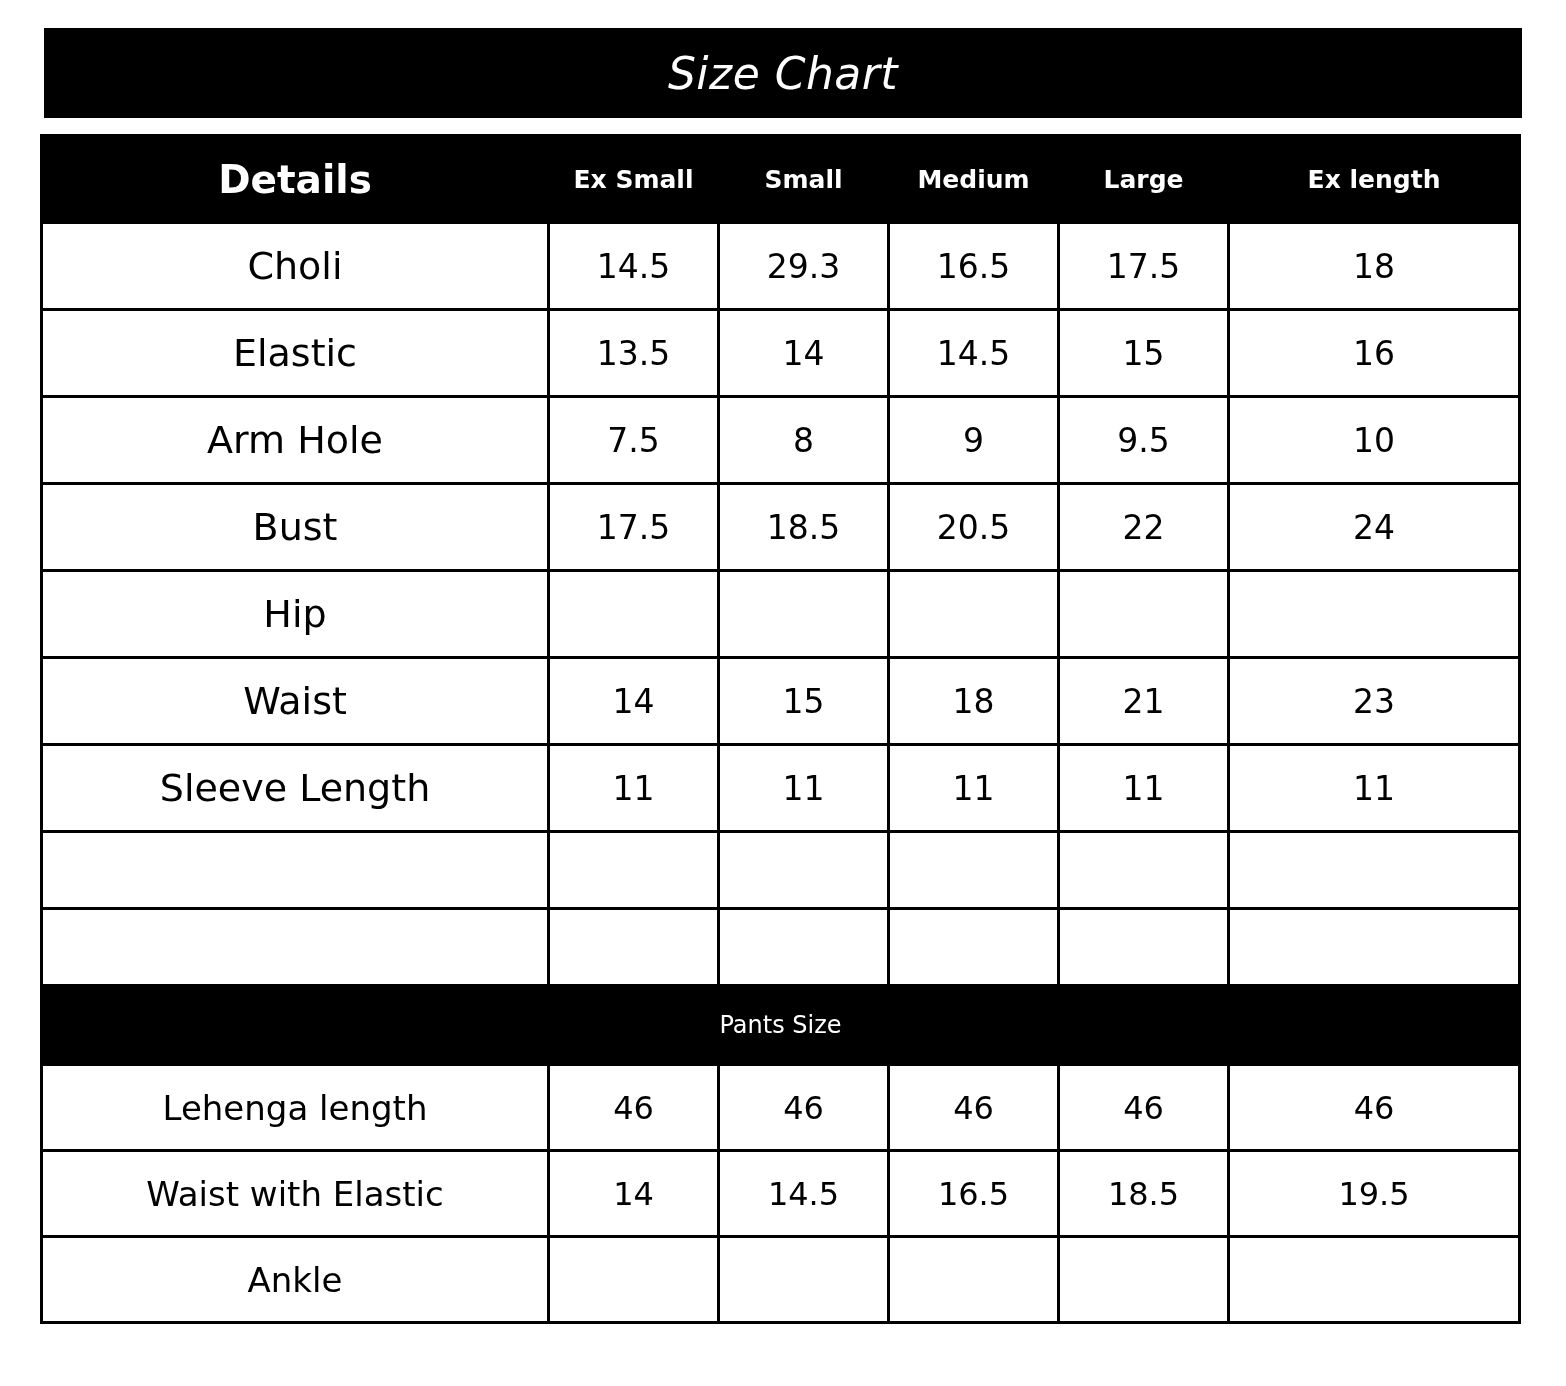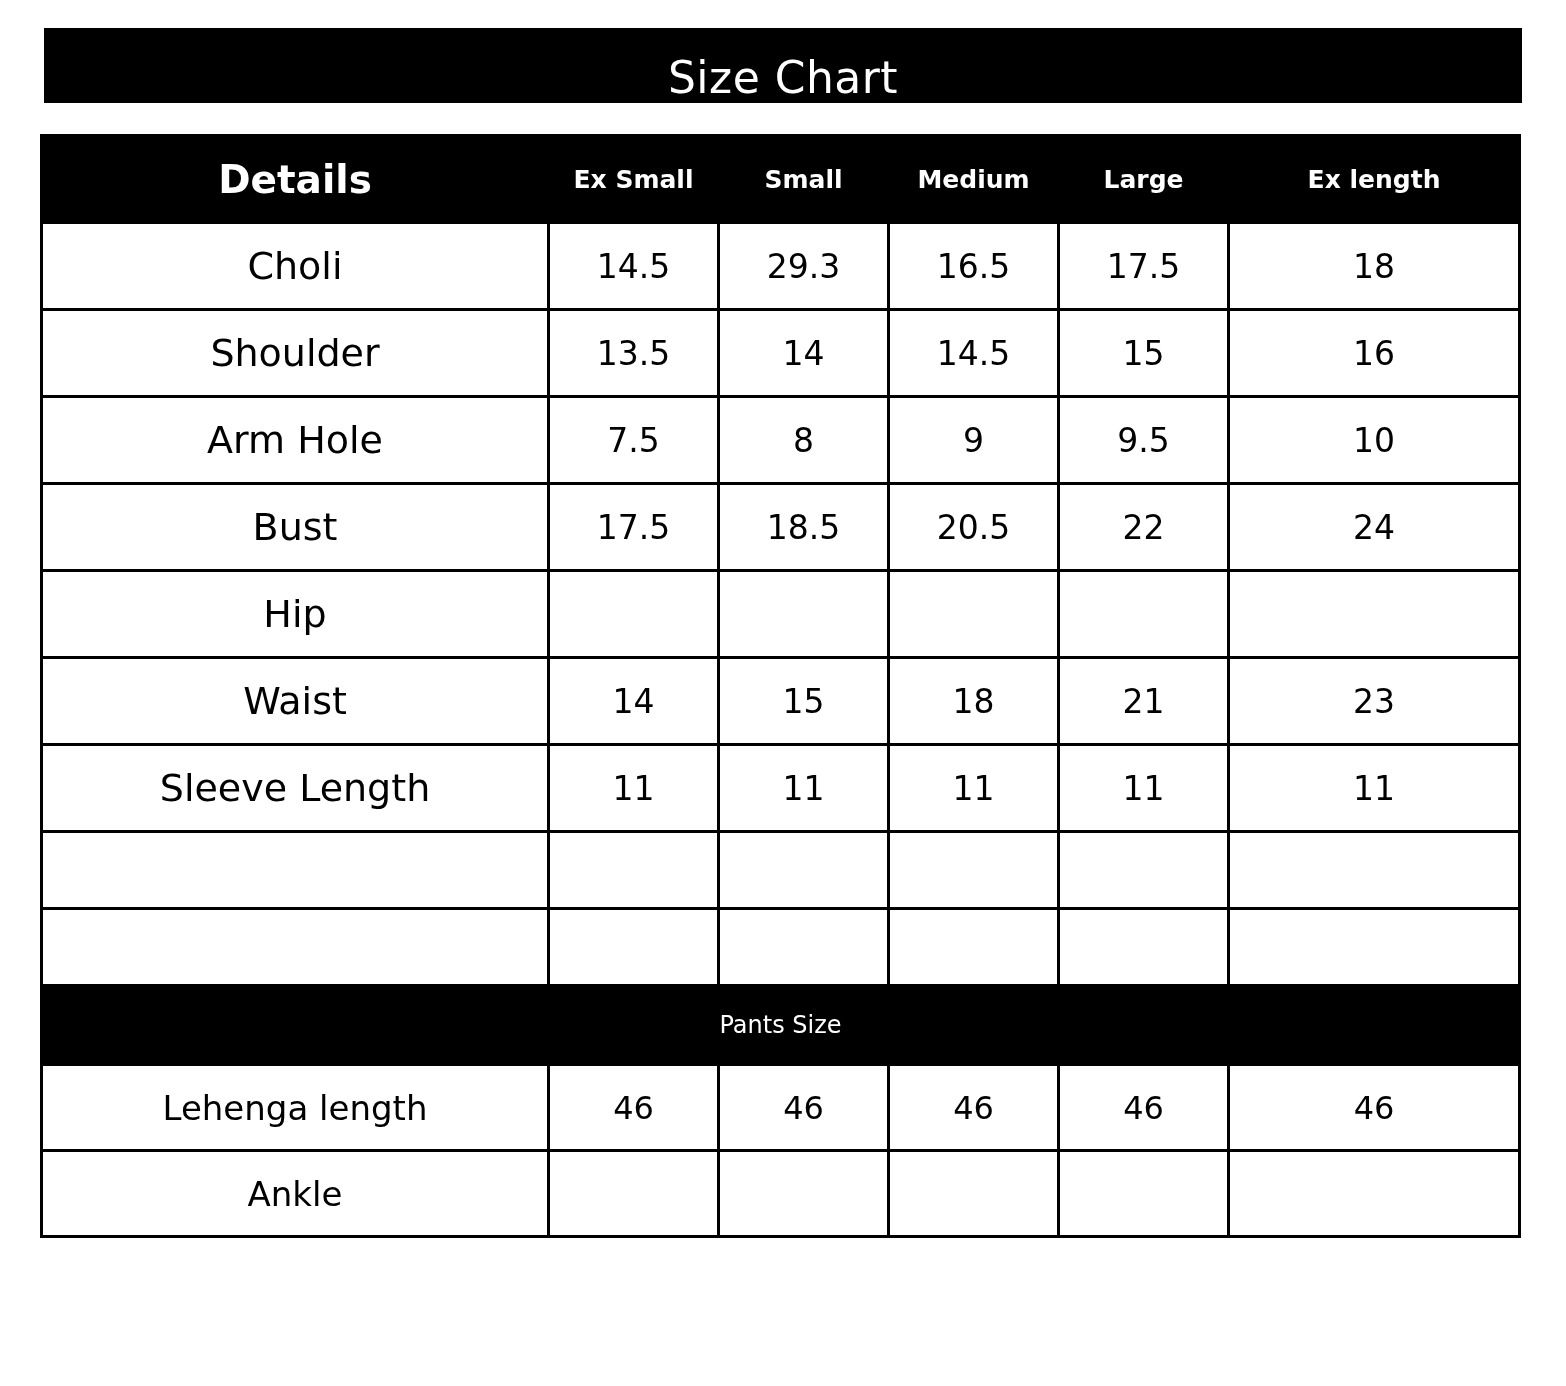--- a/index.html
+++ b/index.html
@@ -19,28 +19,29 @@
     width: 1566px;
     height: 1386px;
     background: #ffffff;
     box-sizing: border-box;
   }
   .title-bar {
     position: absolute;
     left: 44px;
     top: 28px;
     width: 1478px;
-    height: 75px;
+    height: 90px;
     background: #000000;
     color: #ffffff;
     display: flex;
-    align-items: flex-end;
+    align-items: center;
     justify-content: center;
     font-size: 44px;
     letter-spacing: 0.5px;
+    font-style: italic;
   }
   table.size-table {
     position: absolute;
     left: 40px;
     top: 134px;
     width: 1478px;
     border-collapse: collapse;
     table-layout: fixed;
   }
   table.size-table td, table.size-table th {
@@ -113,21 +114,21 @@
     <tbody>
       <tr class="data-row">
         <td class="cell-label">Choli</td>
         <td class="cell-value">14.5</td>
         <td class="cell-value">29.3</td>
         <td class="cell-value">16.5</td>
         <td class="cell-value">17.5</td>
         <td class="cell-value">18</td>
       </tr>
       <tr class="data-row">
-        <td class="cell-label">Shoulder</td>
+        <td class="cell-label">Elastic</td>
         <td class="cell-value">13.5</td>
         <td class="cell-value">14</td>
         <td class="cell-value">14.5</td>
         <td class="cell-value">15</td>
         <td class="cell-value">16</td>
       </tr>
       <tr class="data-row">
         <td class="cell-label">Arm Hole</td>
         <td class="cell-value">7.5</td>
         <td class="cell-value">8</td>
@@ -188,20 +189,28 @@
       </tr>
       <tr class="pants-row">
         <td class="pants-label">Lehenga length</td>
         <td class="pants-value">46</td>
         <td class="pants-value">46</td>
         <td class="pants-value">46</td>
         <td class="pants-value">46</td>
         <td class="pants-value">46</td>
       </tr>
       <tr class="pants-row">
+        <td class="pants-label">Waist with Elastic</td>
+        <td class="pants-value">14</td>
+        <td class="pants-value">14.5</td>
+        <td class="pants-value">16.5</td>
+        <td class="pants-value">18.5</td>
+        <td class="pants-value">19.5</td>
+      </tr>
+      <tr class="pants-row">
         <td class="pants-label">Ankle</td>
         <td class="pants-value"></td>
         <td class="pants-value"></td>
         <td class="pants-value"></td>
         <td class="pants-value"></td>
         <td class="pants-value"></td>
       </tr>
     </tbody>
   </table>
 

